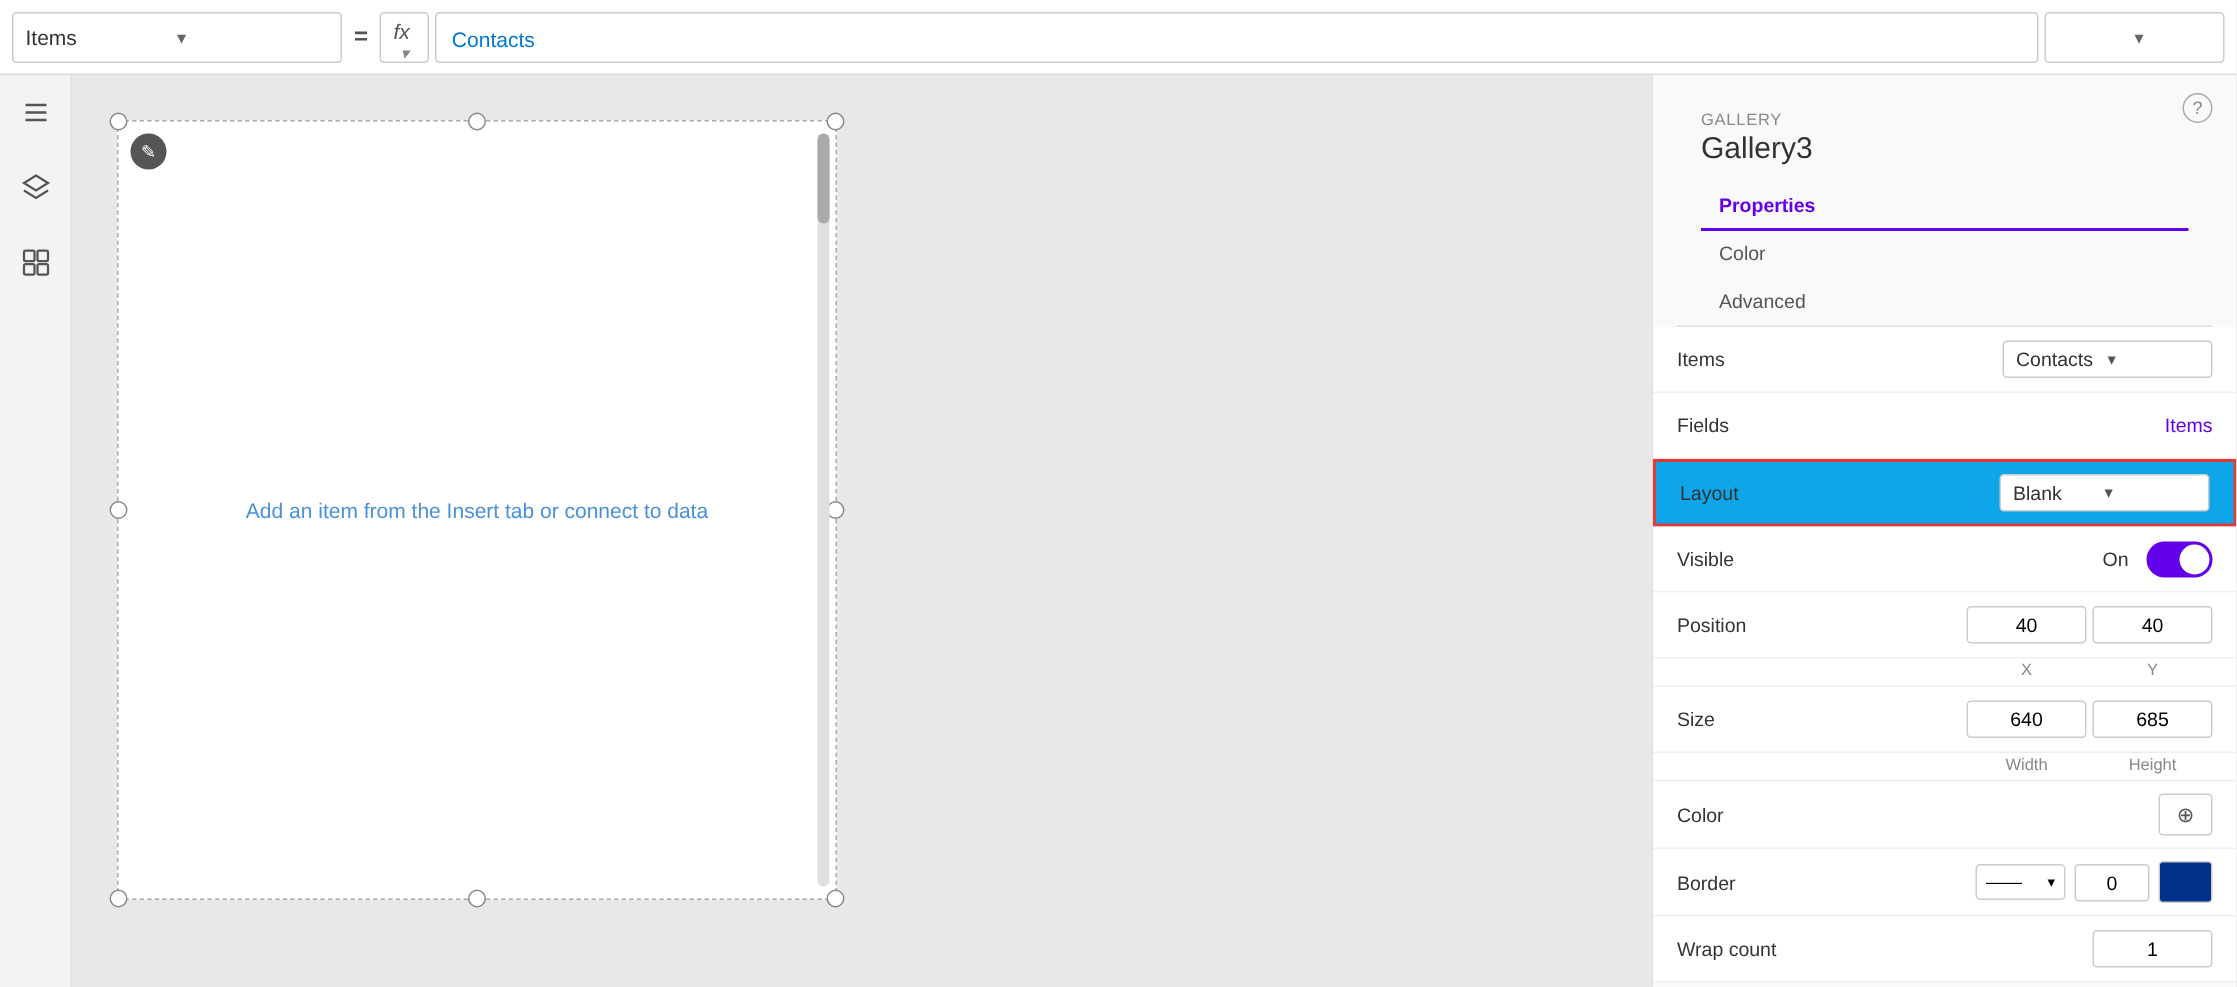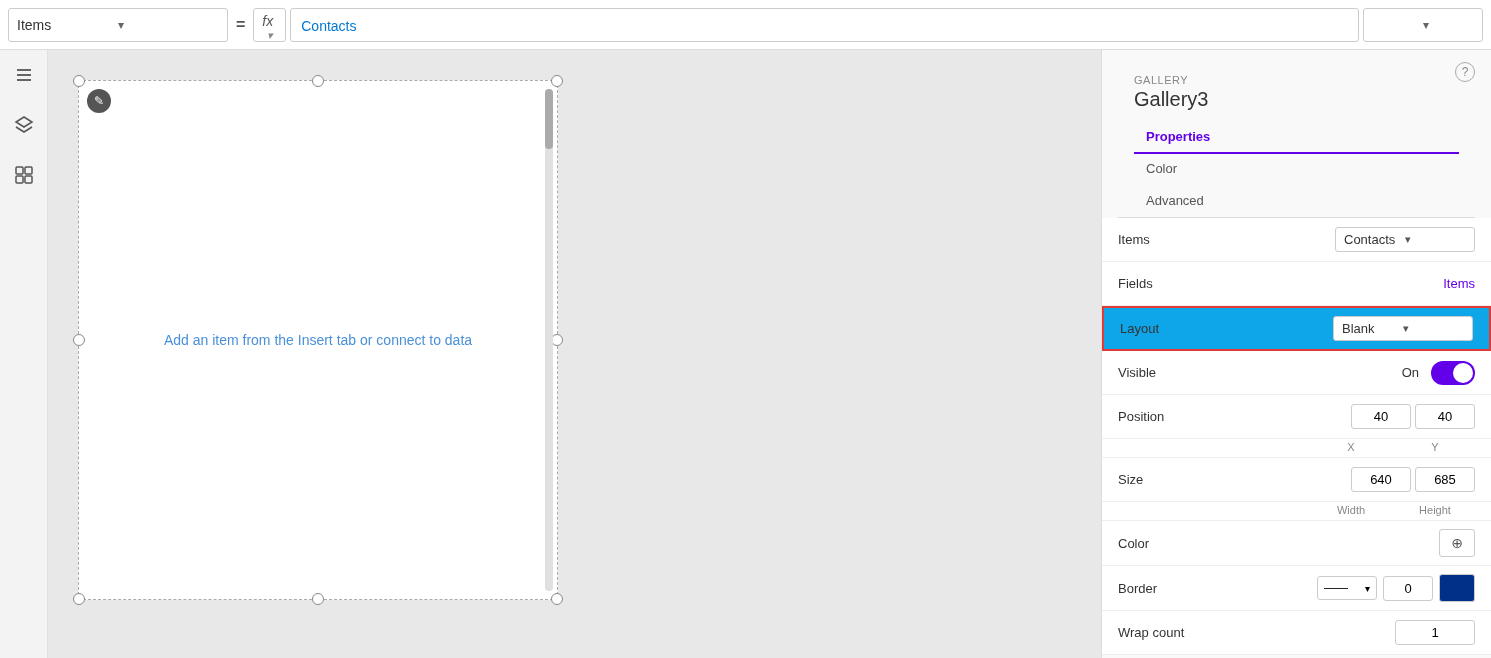--- a/index.html
+++ b/index.html
@@ -325,21 +325,21 @@
       height: 20px;
       border-radius: 50%;
       background: #fff;
     }
     .on-label { font-size: 13px; color: #333; margin-right: 6px; }
     .pos-inputs {
       display: flex;
       gap: 4px;
     }
     .pos-input {
-      width: 60px;
+      width: 80px;
       border: 1px solid #ccc;
       border-radius: 3px;
       padding: 4px 8px;
       font-size: 13px;
       text-align: center;
       background: #fff;
     }
     .axis-labels {
       display: flex;
       justify-content: flex-end;

